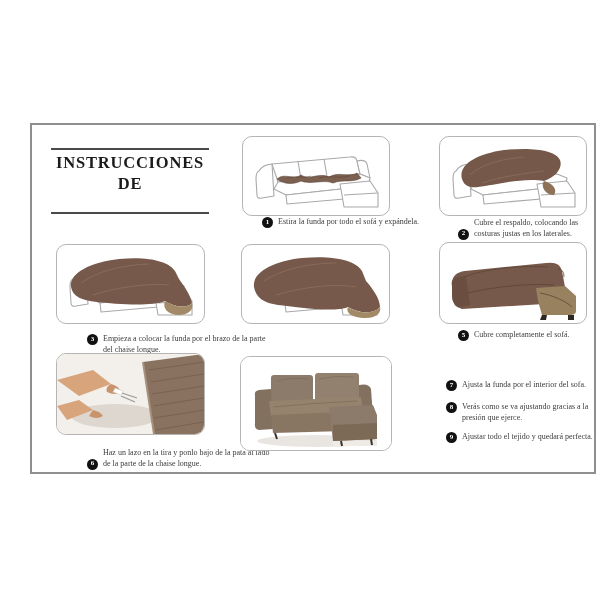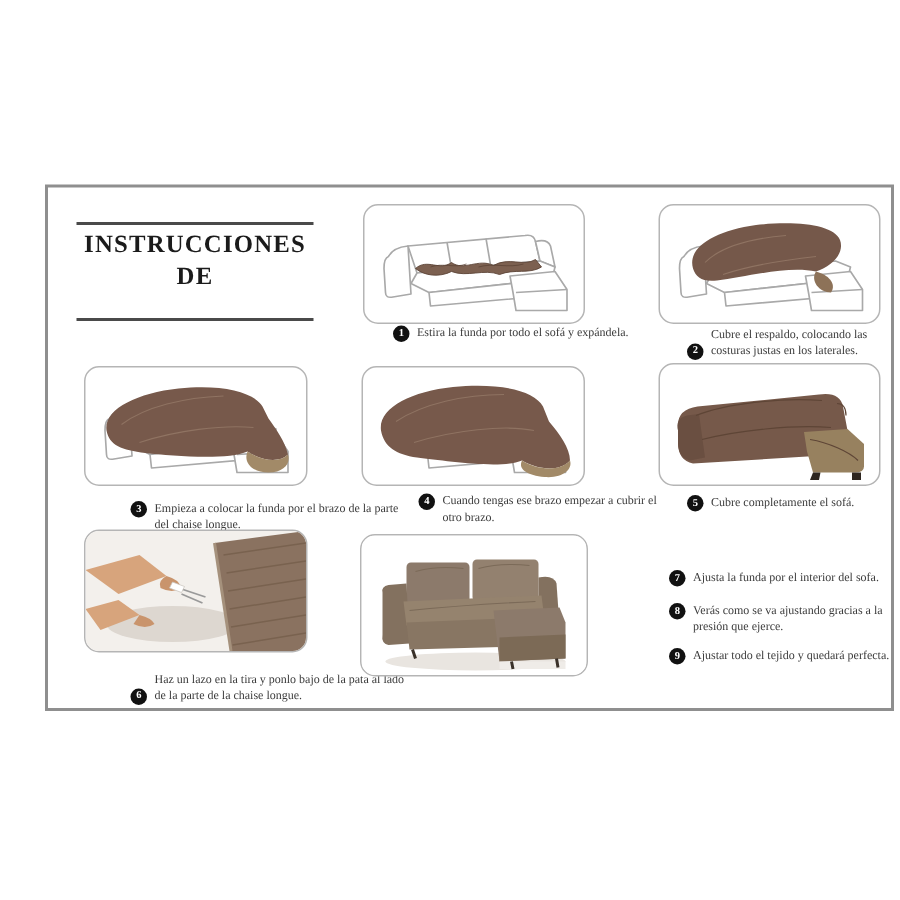--- a/index.html
+++ b/index.html
@@ -97,24 +97,20 @@
         <path d="M31 52 L35 45 L117 37 L127 41 L125 49 L43 58 Z"></path>
         <path d="M43 58 L125 49 L124 60 L44 67 Z"></path>
         <path d="M97 47 L127 44 L135 56 L135 70 L101 70 L99 58 Z"></path>
         <path d="M101 58 L135 56" fill="none"></path>
       </g>
       <path d="M12 42 C10 27 32 16 60 13 C90 10 114 15 120 26 L124 36 C131 44 138 54 138 62 C131 70 116 68 106 62 C92 68 54 62 36 60 C22 58 14 53 12 42 Z" fill="#77594b"></path>
       <path d="M106 62 C115 68 131 70 138 62 C140 68 133 74 121 73 C110 72 103 68 106 62 Z" fill="#a28a68"></path>
       <path d="M22 36 C40 24 68 18 94 18 M34 50 C60 42 94 38 114 42" fill="none" stroke="#8f7362" stroke-width="0.7"></path>
     </svg>
   </div>
-  <div class="caption" style="left:222px;top:329px;">
-    <span class="badge">4</span>
-    <span class="cap-text" style="width:150px;">Cuando tengas ese brazo empezar a cubrir el otro brazo.</span>
-  </div>
 
   <div class="frame" style="left:426px;top:242px;width:146px;height:80px;">
     <svg viewBox="0 0 146 80">
       <path d="M12 42 Q11 30 25 28 L106 20 Q120 18 122 28 L125 44 L120 60 L22 66 Q12 64 12 52 Z" fill="#76594a"></path>
       <path d="M12 44 Q10 36 18 34 L26 33 L30 62 L20 64 Q12 62 12 52 Z" fill="#6a4f41"></path>
       <path d="M96 45 L125 43 L136 53 L136 68 Q136 72 130 72 L102 72 L98 58 Z" fill="#97815f"></path>
       <path d="M102 72 L100 77 L106 77 L107 72 Z M128 72 L128 77 L134 77 L134 72 Z" fill="#2e2620"></path>
       <path d="M24 34 C44 26 80 22 108 24 M28 50 C52 44 88 40 114 42 M100 50 C112 52 126 58 132 64" fill="none" stroke="#5e4536" stroke-width="0.8"></path>
       <path d="M118 26 Q124 26 124 34" fill="none" stroke="#5e4536" stroke-width="0.8"></path>
     </svg>

